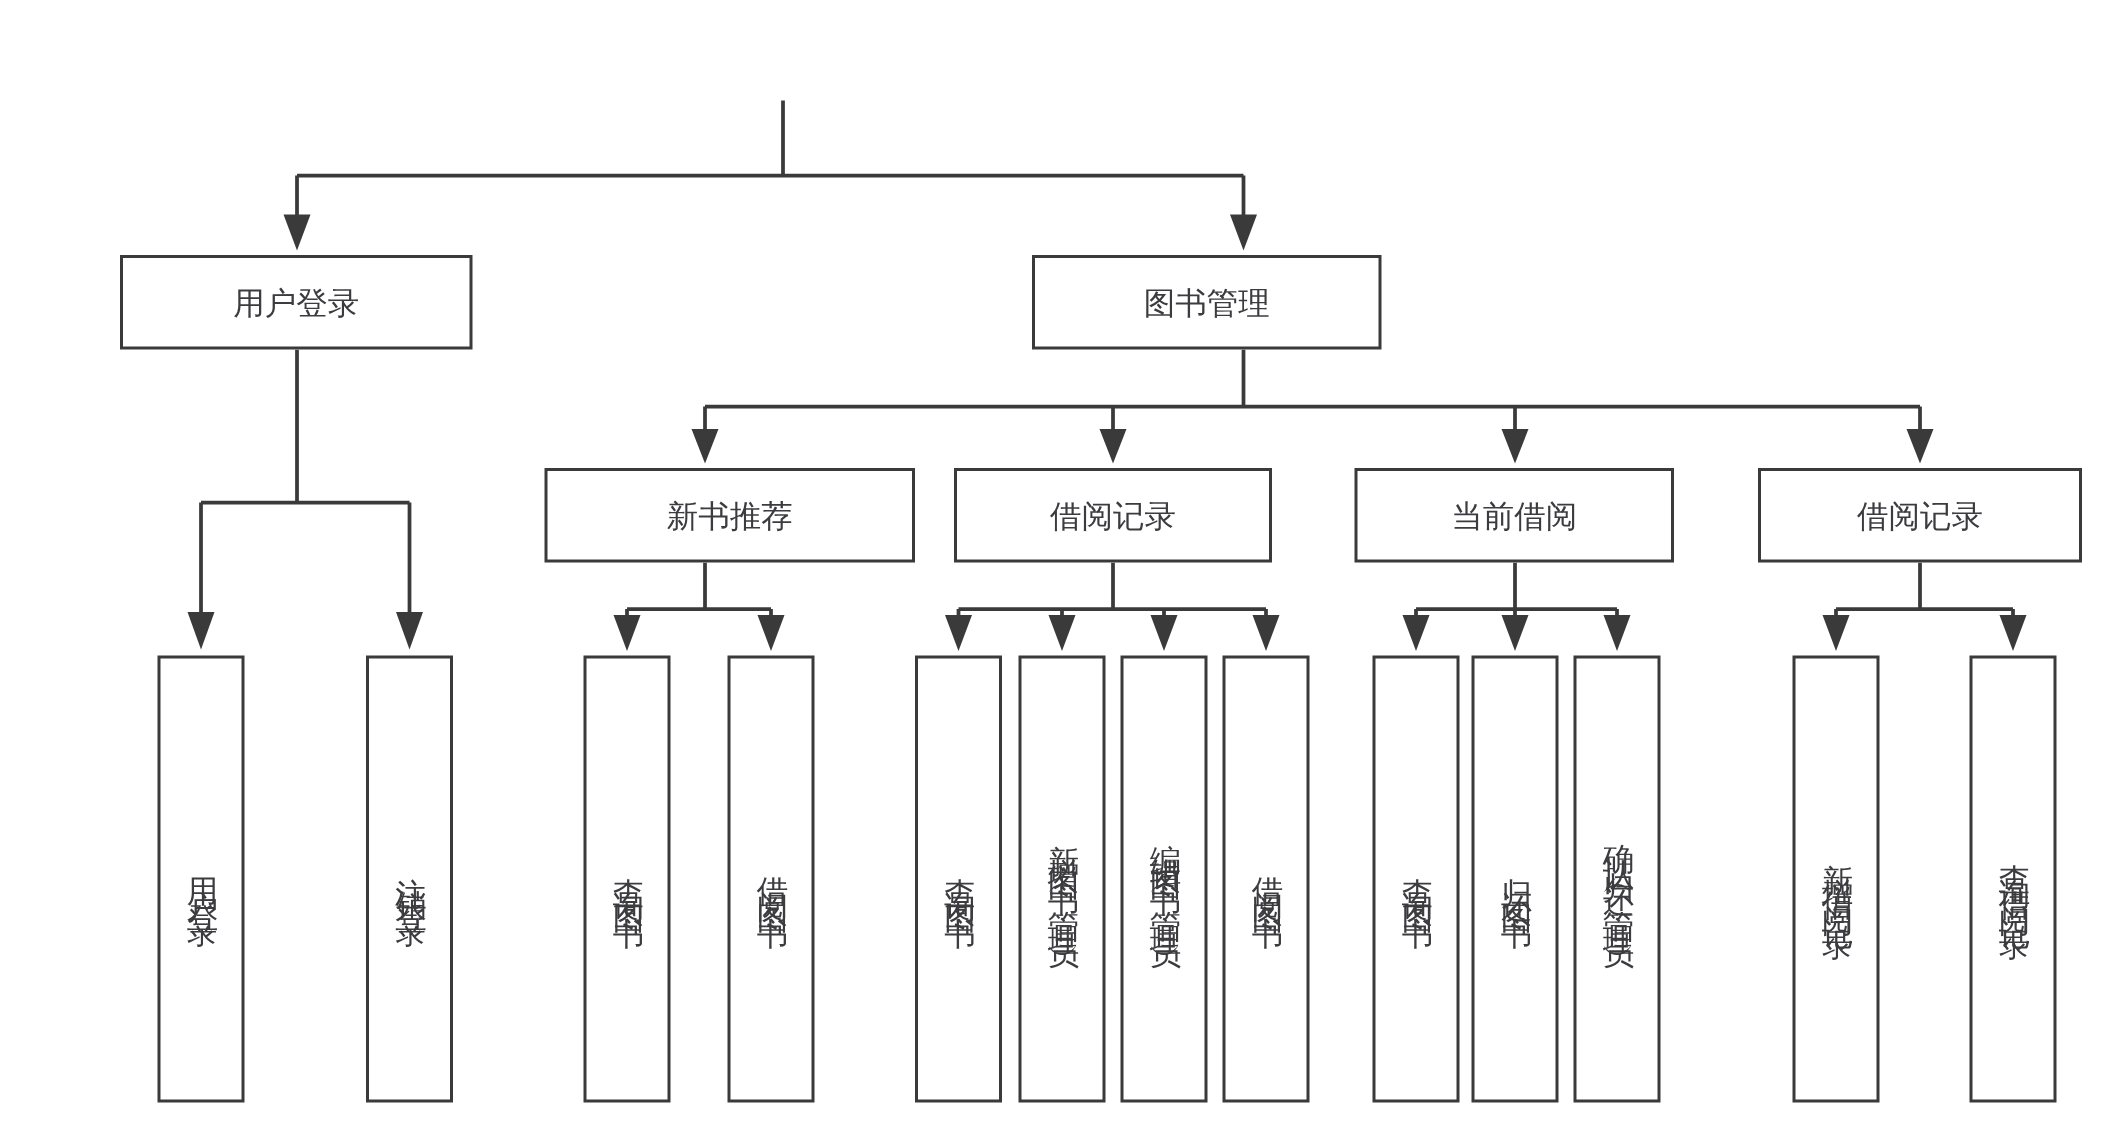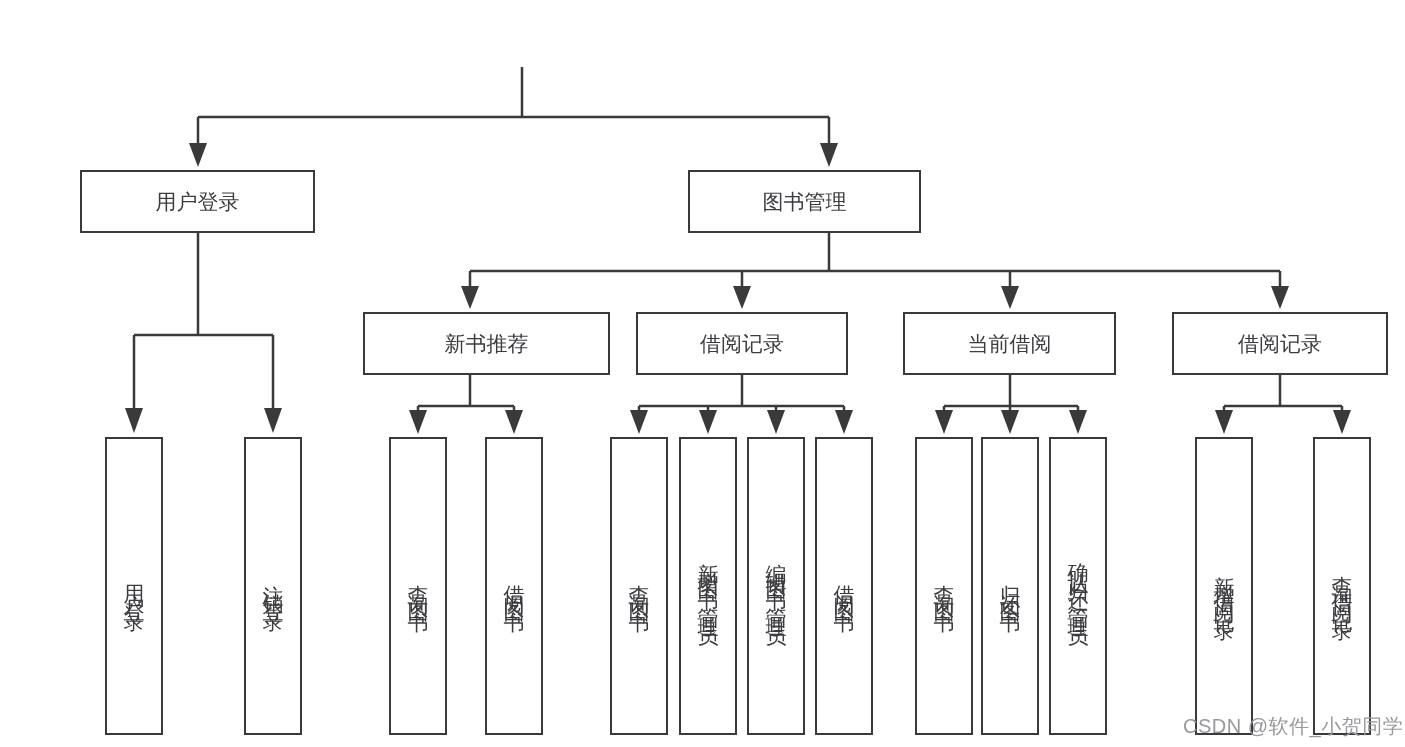--- a/index.html
+++ b/index.html
@@ -212,14 +212,13 @@
     <span>确认归还（管理员）</span>
   </div>
 
   <div class="node vbox l-br-add">
     <span>新增借阅记录</span>
   </div>
   <div class="node vbox l-br-query">
     <span>查询借阅记录</span>
   </div>
 
-  <div class="watermark">CSDN @软件_小贺同学</div>
 </div>
 
 </body></html>

